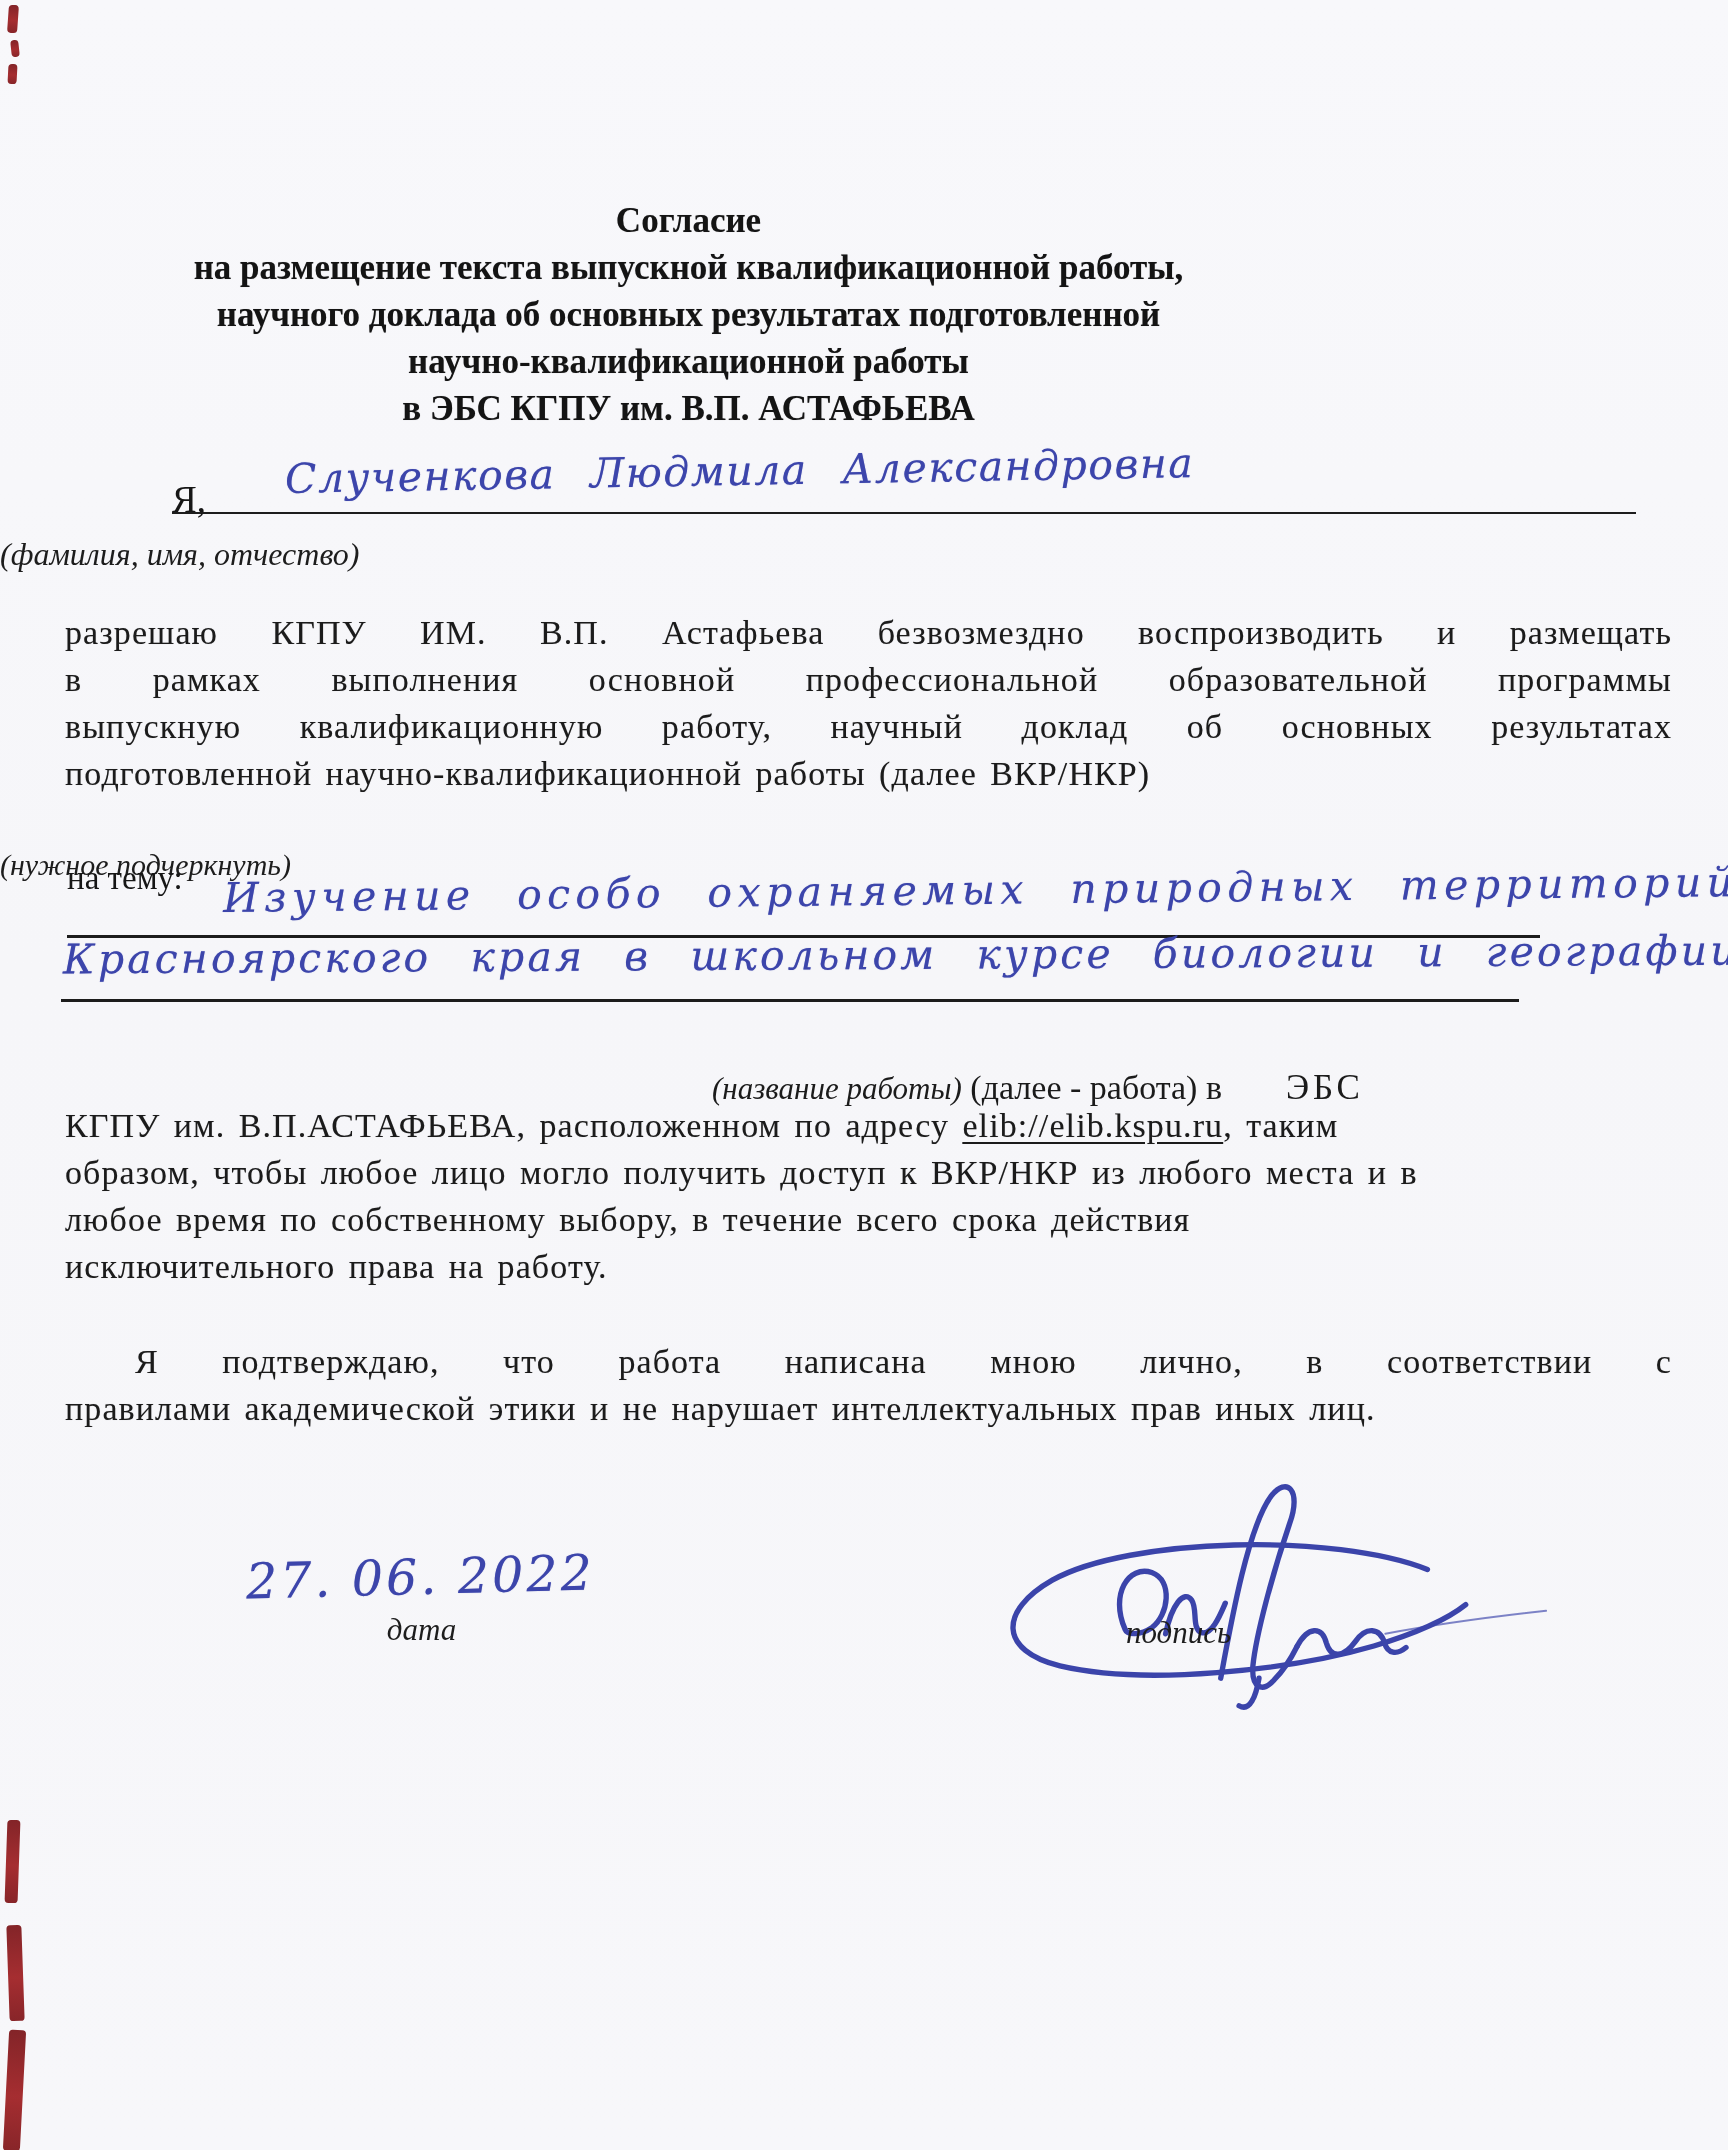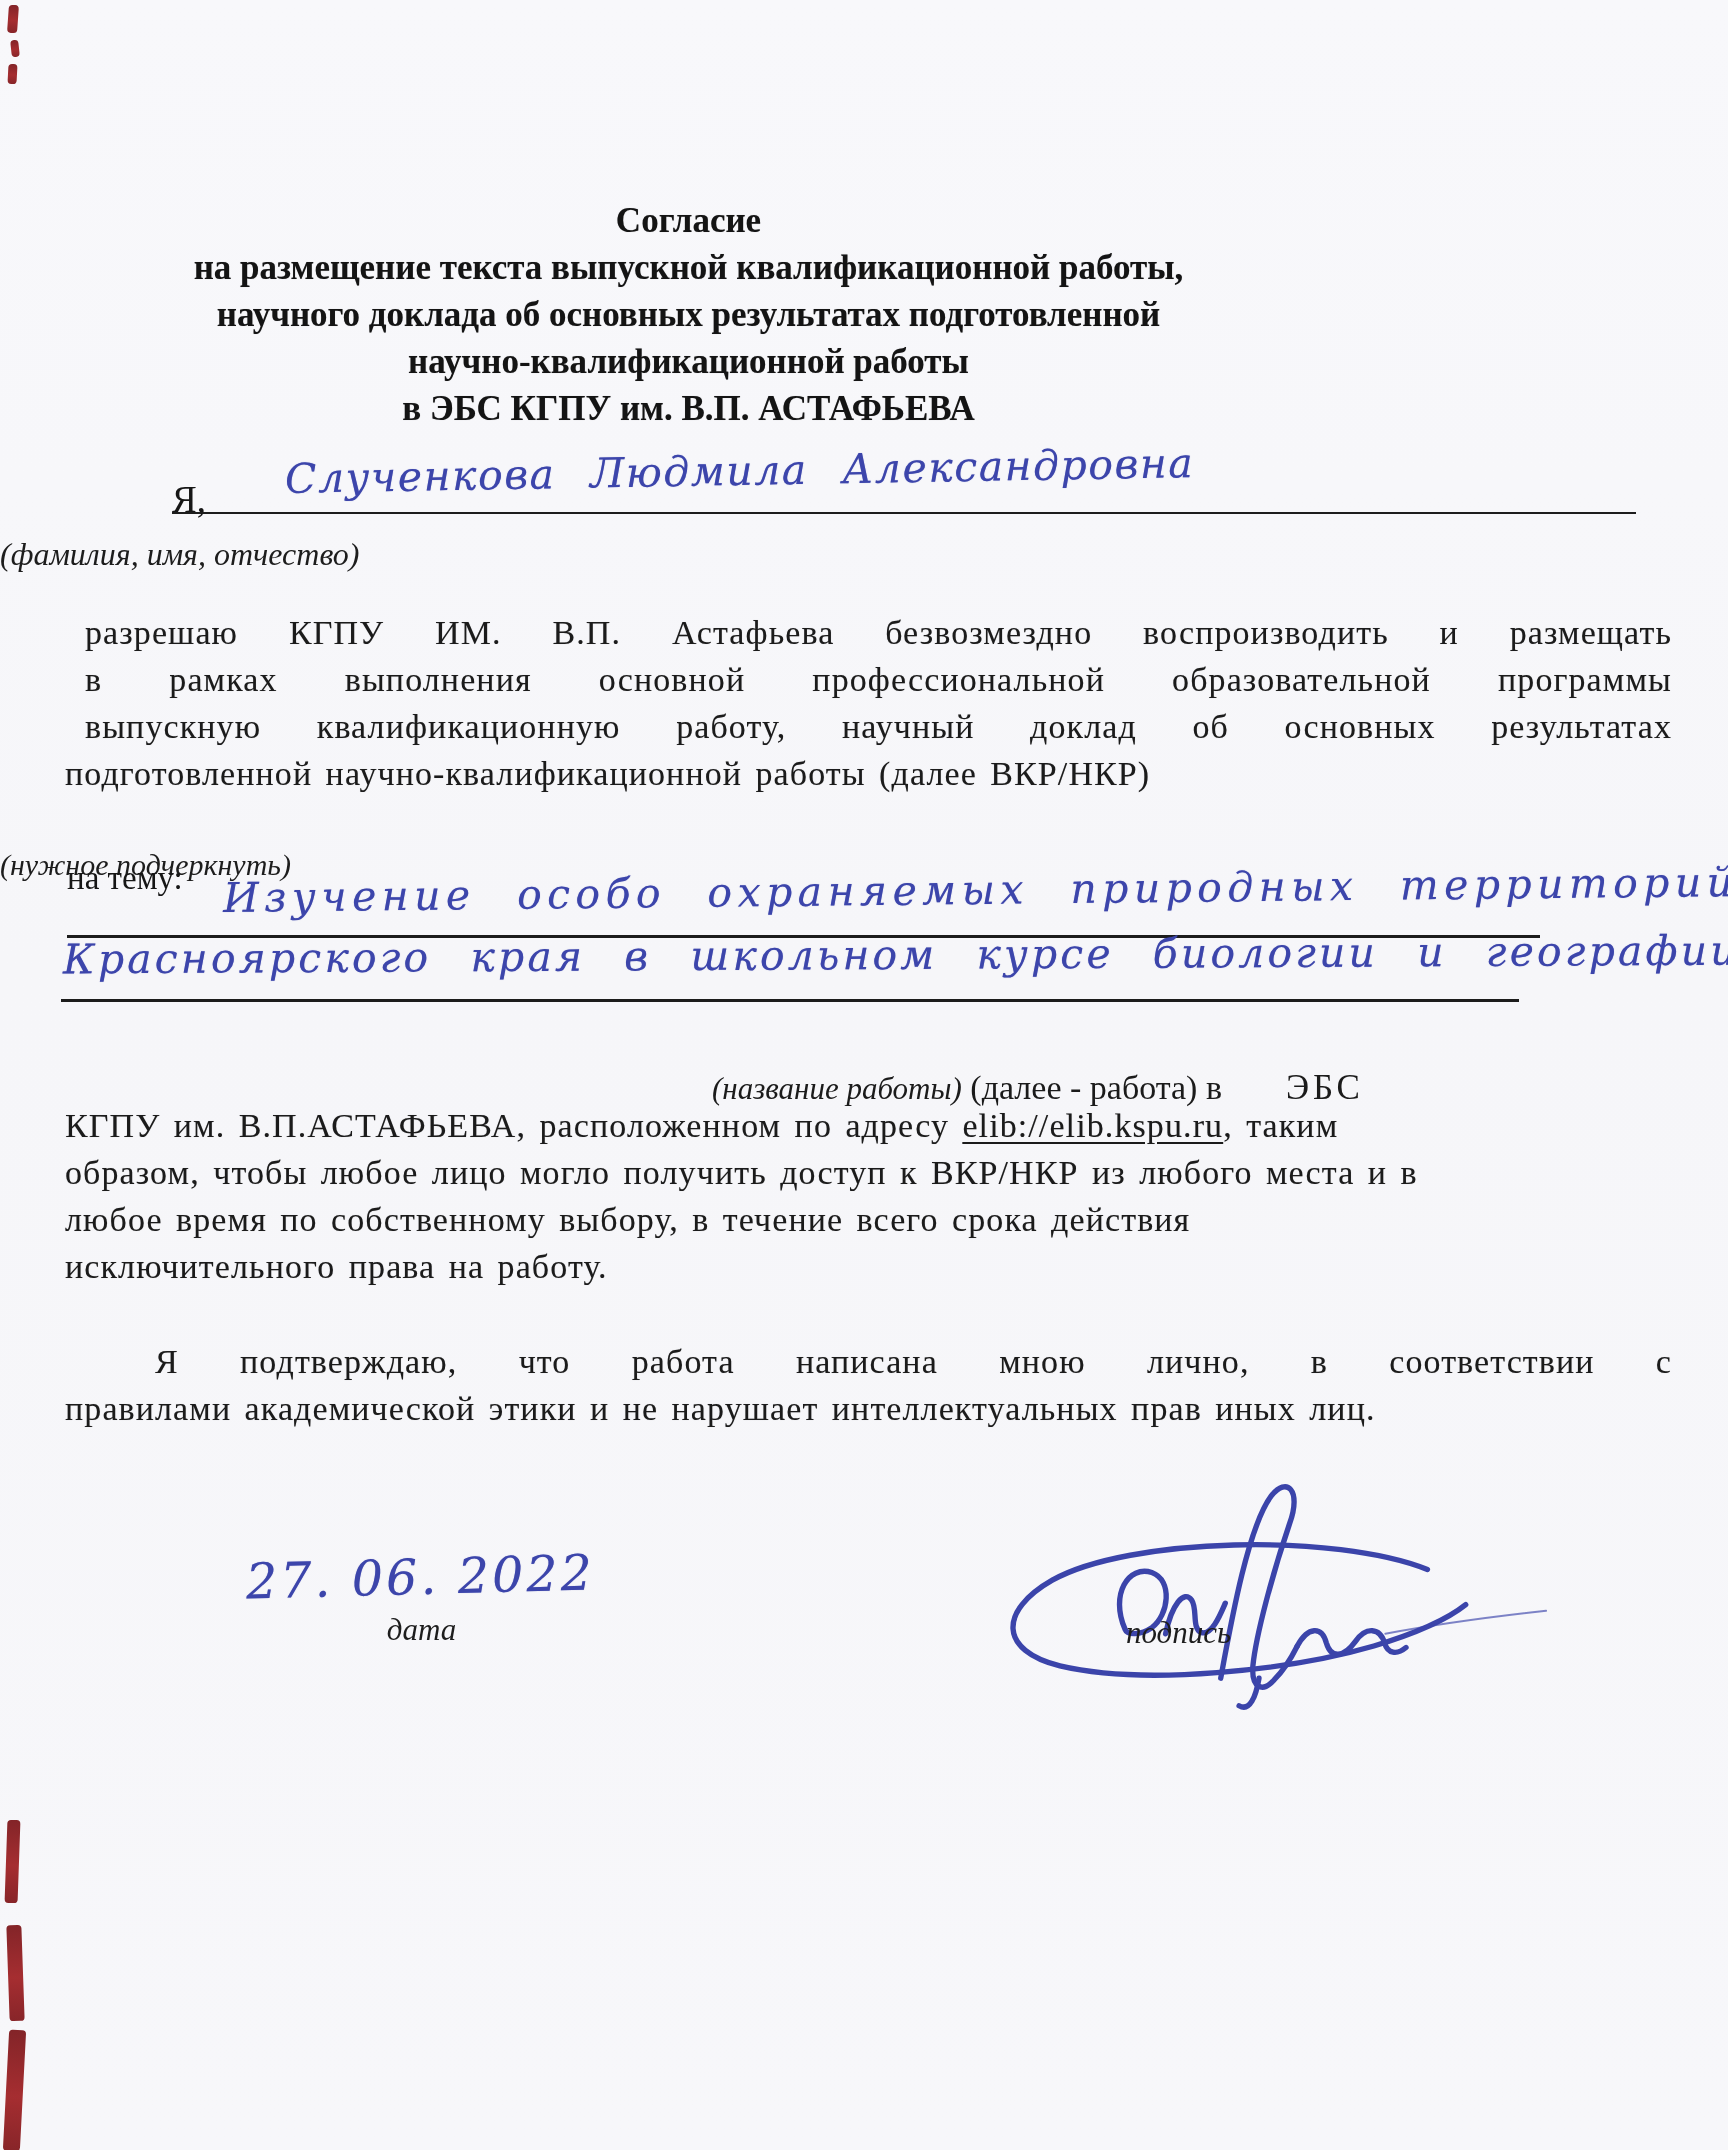--- a/index.html
+++ b/index.html
@@ -23,21 +23,21 @@
       text-shadow:0 0 0.8px rgba(60,69,171,.55);white-space:nowrap;}
   .hw-name{position:absolute;left:285px;top:447px;font-size:41px;
            letter-spacing:1.5px;word-spacing:20px;transform:rotate(-1deg);}
   .fio-caption{position:absolute;left:0;top:536px;width:1729px;text-align:left;
                font-style:italic;font-size:32px;color:#1d1d1d;}
   
   .para{position:absolute;left:65px;width:1607px;font-size:34px;line-height:47px;
         letter-spacing:1.1px;word-spacing:3.8px;color:#1b1b1b;
         text-shadow:0 0 0.8px rgba(0,0,0,.25);}
   .p1{top:609px;}
-  .jline{text-align:justify;text-align-last:justify;margin-left:20px;}
+  .jline{text-align:justify;text-align-last:justify;}
   .lline{text-align:left;}
   .note-center{position:absolute;left:0;top:848px;width:1729px;text-align:left;
                font-style:italic;font-size:30px;color:#1d1d1d;}
   
   .theme-label{position:absolute;left:67px;top:860px;font-size:33px;color:#161616;}
   .theme-rule1{position:absolute;left:67px;top:935px;width:1473px;height:3.1px;background:#1c1c1c;}
   .theme-rule2{position:absolute;left:61px;top:999px;width:1458px;height:3.1px;background:#1c1c1c;}
   .hw-theme1{position:absolute;left:223px;top:866px;font-size:41px;
              letter-spacing:5.4px;word-spacing:23px;transform:rotate(-0.6deg);}
   .hw-theme2{position:absolute;left:63px;top:931px;font-size:41px;

